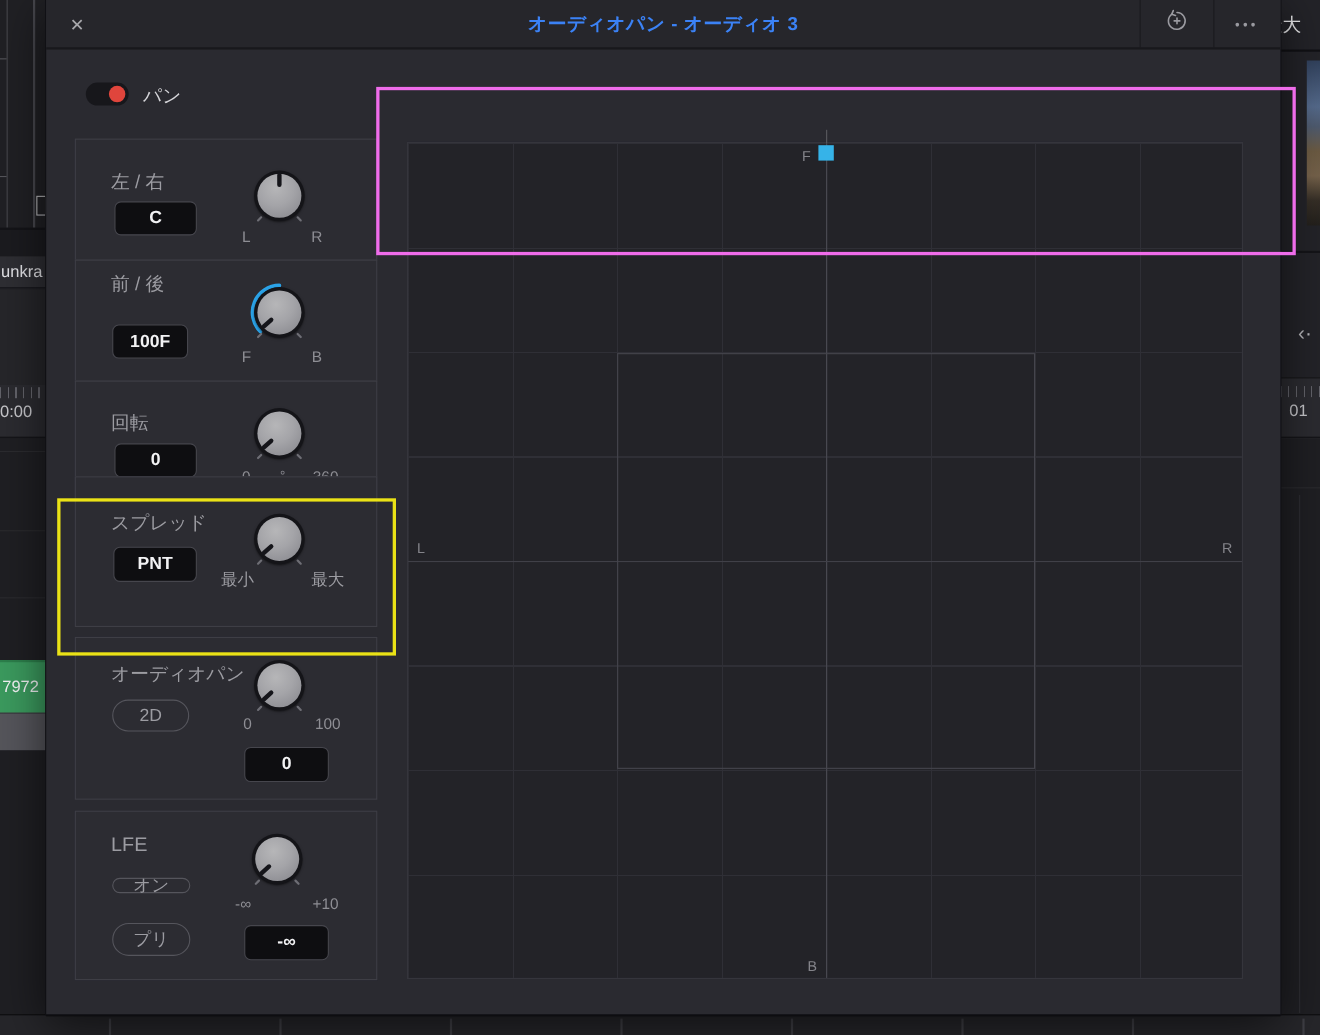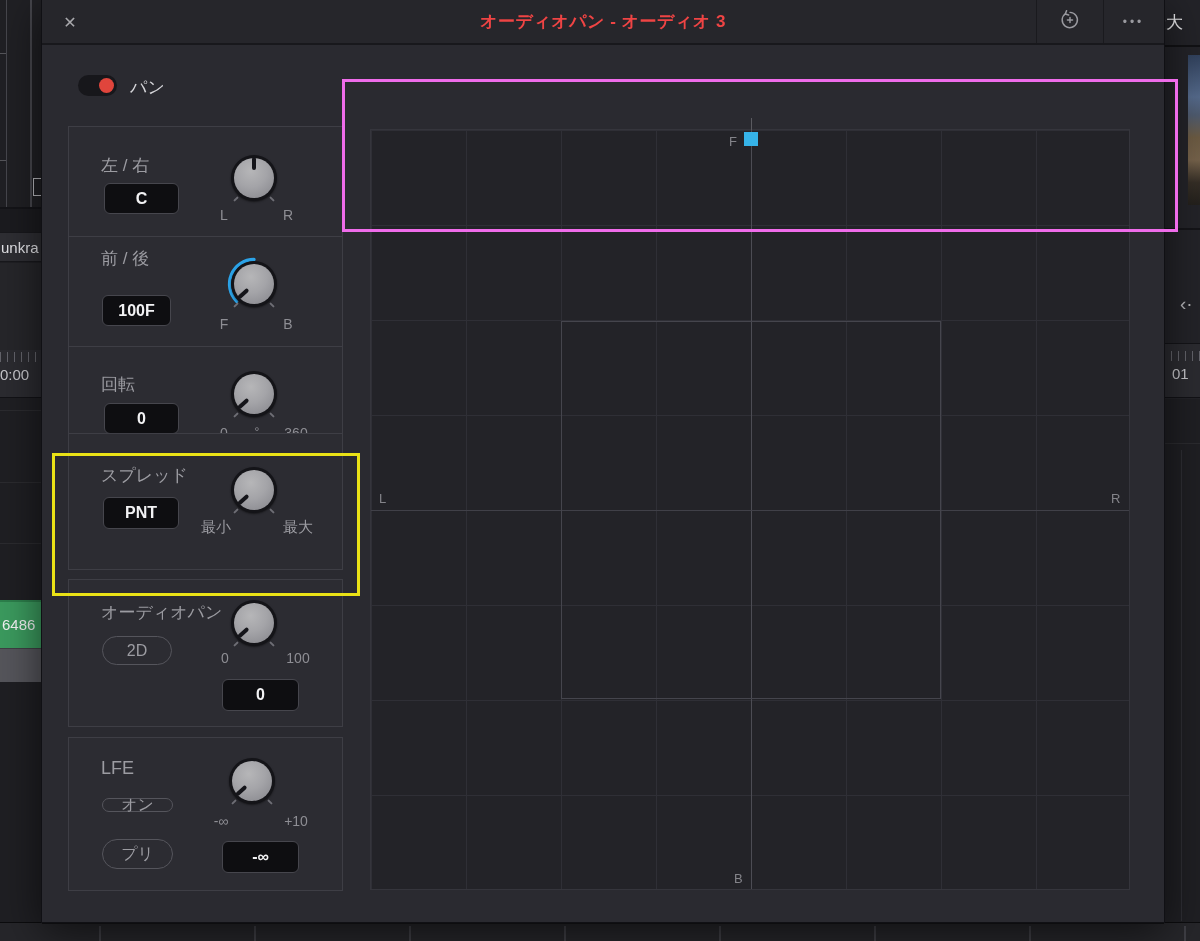--- a/index.html
+++ b/index.html
@@ -28,21 +28,21 @@
   .bottomstrip{left:0;top:922px;width:1200px;height:19px;background:#26262a;border-top:1px solid #0c0c0e;}
   .bottomstrip i{position:absolute;top:3px;width:2px;height:16px;background:#3e3e44;}
 
   
   .dialog{left:42px;top:0;width:1122px;height:922px;background:#2a2a30;
           box-shadow:0 0 0 1px #101014,0 2px 0 #0d0d0f,0 10px 40px rgba(0,0,0,.6);}
   .titlebar{left:0;top:0;width:1122px;height:45px;background:#26262b;border-bottom:2px solid #18181c;}
   .tb-close{left:10px;top:0;width:36px;height:45px;display:flex;align-items:center;justify-content:center;
             color:#a8a8ac;font-size:16px;cursor:default;}
   .tb-title{left:0;top:0;width:1122px;height:43px;display:flex;align-items:center;justify-content:center;
-            color:#ef4444;font-size:17px;font-weight:700;letter-spacing:.5px;}
+            color:#3b82f6;font-size:17px;font-weight:700;letter-spacing:.5px;}
   .tb-div{top:0;width:1px;height:43px;background:#1a1a1e;}
   .tb-btn{top:0;height:43px;display:flex;align-items:center;justify-content:center;color:#9a9aa0;}
 
   
   .toggle{left:36px;top:75px;width:39px;height:21px;border-radius:11px;background:#17171b;}
   .toggle .dot{position:absolute;right:3px;top:3px;width:15px;height:15px;border-radius:50%;background:#e0453c;}
   .toggle-label{left:88px;top:76px;color:#d6d6da;font-size:17px;}
 
   
   .section{left:26px;width:275px;background:#2c2c32;border:1px solid #3e3e45;}
@@ -103,21 +103,21 @@
     <div class="abs" style="left:0;top:263px;width:42px;height:87px;background:#26262a;"></div>
     <div class="abs ruler" style="left:0;top:350px;width:42px;height:48px;border-bottom:1px solid #121216;">
       <div class="ticks"></div>
       <div class="tc" style="left:0;">0:00</div>
     </div>
     <div class="abs" style="left:0;top:399px;width:42px;height:201px;background:#1f1f23;">
       <div class="abs" style="left:0;top:11px;width:42px;height:1px;background:#2b2b2f;"></div>
       <div class="abs" style="left:0;top:83px;width:42px;height:1px;background:#2b2b2f;"></div>
       <div class="abs" style="left:0;top:144px;width:42px;height:1px;background:#2b2b2f;"></div>
     </div>
-    <div class="abs bgl-green">6486</div>
+    <div class="abs bgl-green">7972</div>
     <div class="abs" style="left:0;top:648px;width:42px;height:34px;background:#55555b;border-top:1px solid #3f3f44;"></div>
   </div>
 
   <div class="abs bgr">
     <div class="abs" style="left:0;top:0;width:36px;height:45px;overflow:hidden;">
       <div class="abs" style="left:-15px;top:11px;color:#e8e8ea;font-size:17px;white-space:nowrap;">最大</div>
     </div>
     <div class="abs" style="left:0;top:45px;width:36px;height:2px;background:#111114;"></div>
     <div class="abs" style="left:0;top:228px;width:36px;height:2px;background:#141418;"></div>
     <div class="abs" style="left:16px;top:293px;color:#b4b4b8;font-size:19px;">‹·</div>

